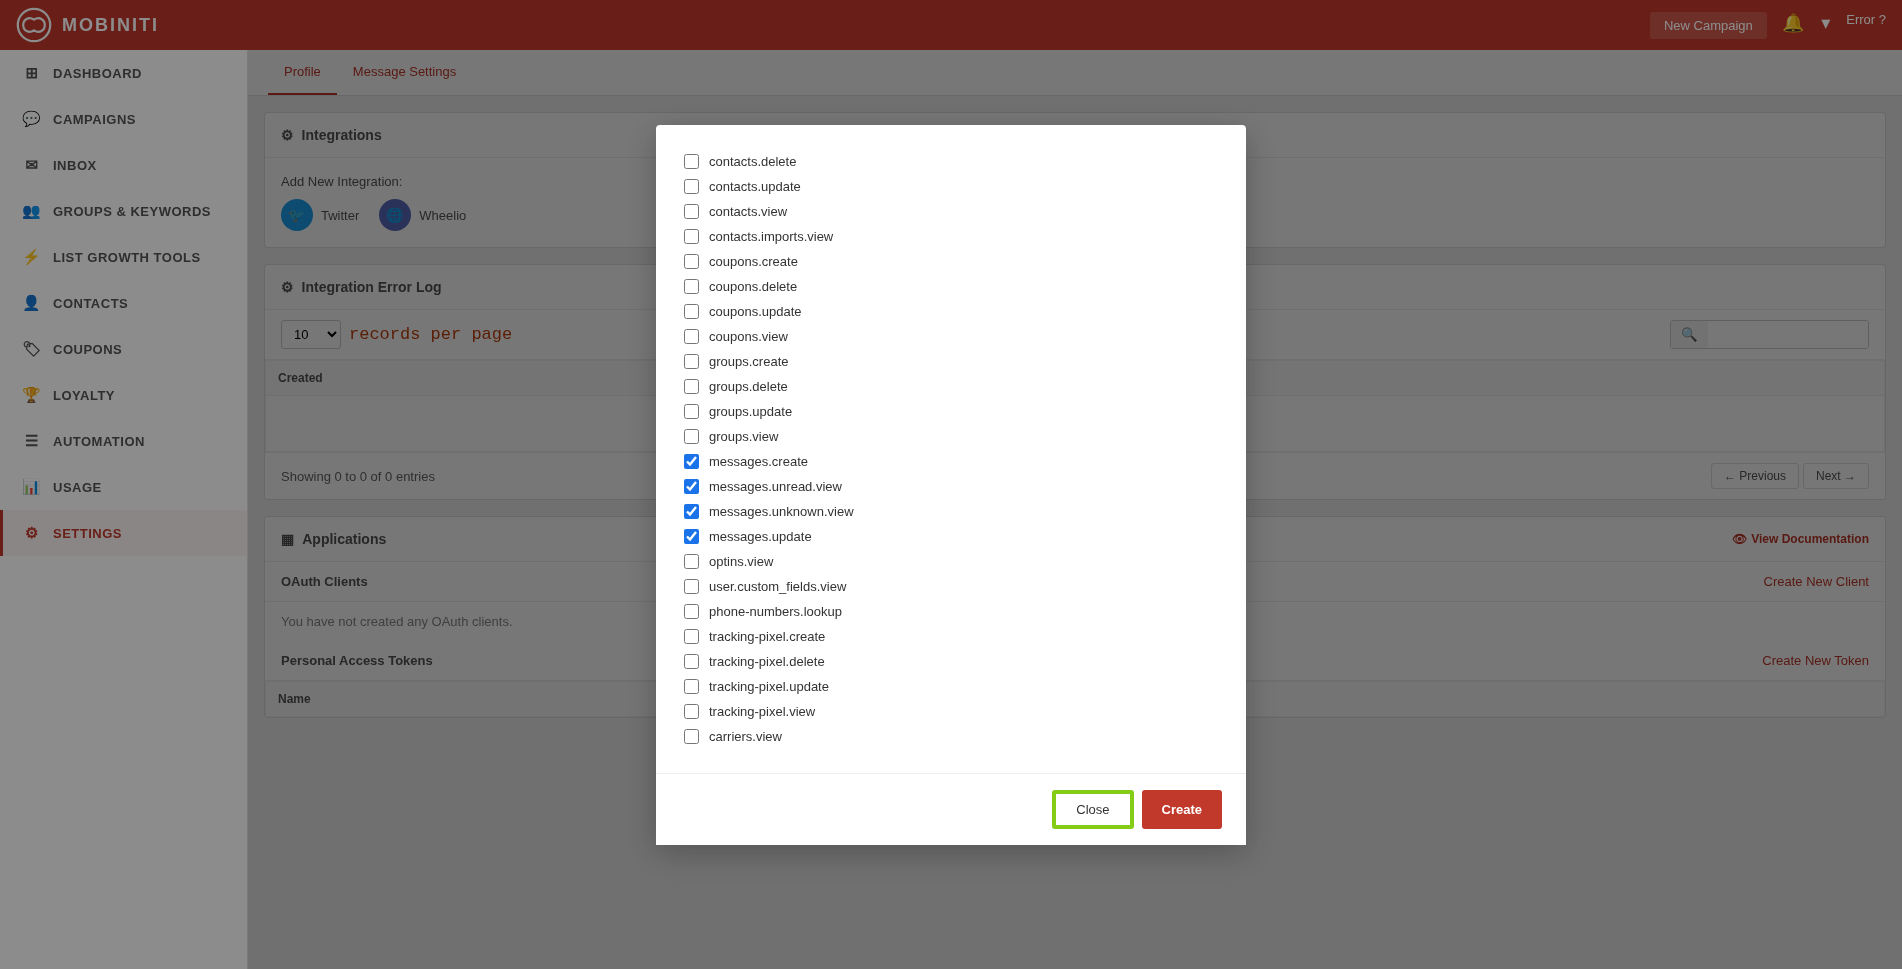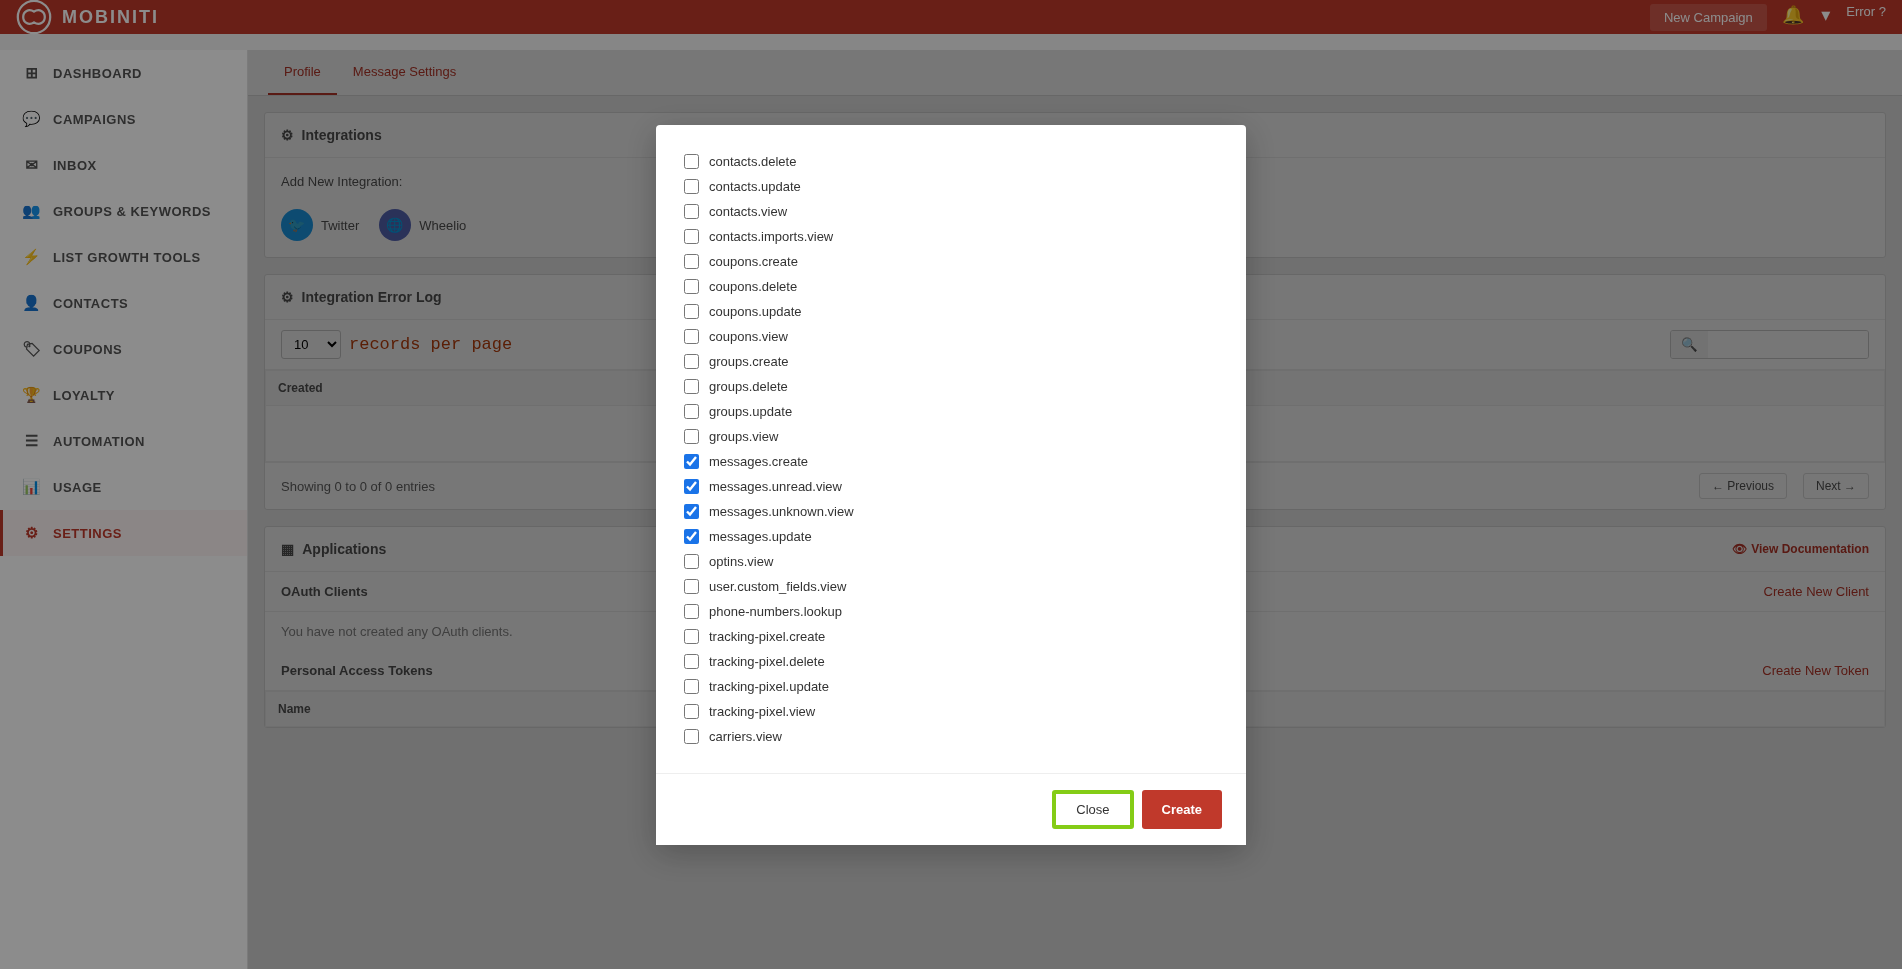--- a/index.html
+++ b/index.html
@@ -1,20 +1,20 @@
 <!DOCTYPE html>
 <html><head>
   <meta charset="utf-8">
   <style>
     * { box-sizing: border-box; margin: 0; padding: 0; }
     body { font-family: 'Helvetica Neue', Arial, sans-serif; font-size: 14px; background: #f5f5f5; overflow: hidden; }
 
     
     .top-nav {
-      height: 34px;
+      height: 50px;
       background: #c0392b;
       display: flex;
       align-items: center;
       padding: 0 16px;
       position: fixed;
       top: 0; left: 0; right: 0;
       z-index: 100;
     }
     .top-nav-logo {
       display: flex;
@@ -136,21 +136,21 @@
       display: flex;
       align-items: center;
       gap: 8px;
     }
     .section-body { padding: 16px; }
 
     .integration-row {
       display: flex;
       align-items: flex-end;
       gap: 12px;
-      margin-bottom: 20px;
+      margin-bottom: 10px;
     }
     .integration-label { color: #555; font-size: 13px; }
 
     .integration-services {
       display: flex;
       gap: 20px;
       flex-wrap: wrap;
       margin-top: 10px;
     }
     .int-service {
@@ -231,21 +231,21 @@
     .no-data { text-align: center; padding: 20px; color: #888; font-size: 13px; }
     .pagination-row {
       display: flex;
       align-items: center;
       justify-content: space-between;
       padding: 10px 16px;
       border-top: 1px solid #eee;
       font-size: 13px;
       color: #666;
     }
-    .pagination-btns { display: flex; gap: 16px; }
+    .pagination-btns { display: flex; gap: 4px; }
     .page-btn {
       padding: 5px 12px;
       border: 1px solid #ddd;
       background: white;
       border-radius: 3px;
       font-size: 12px;
       cursor: pointer;
       color: #555;
     }
 

